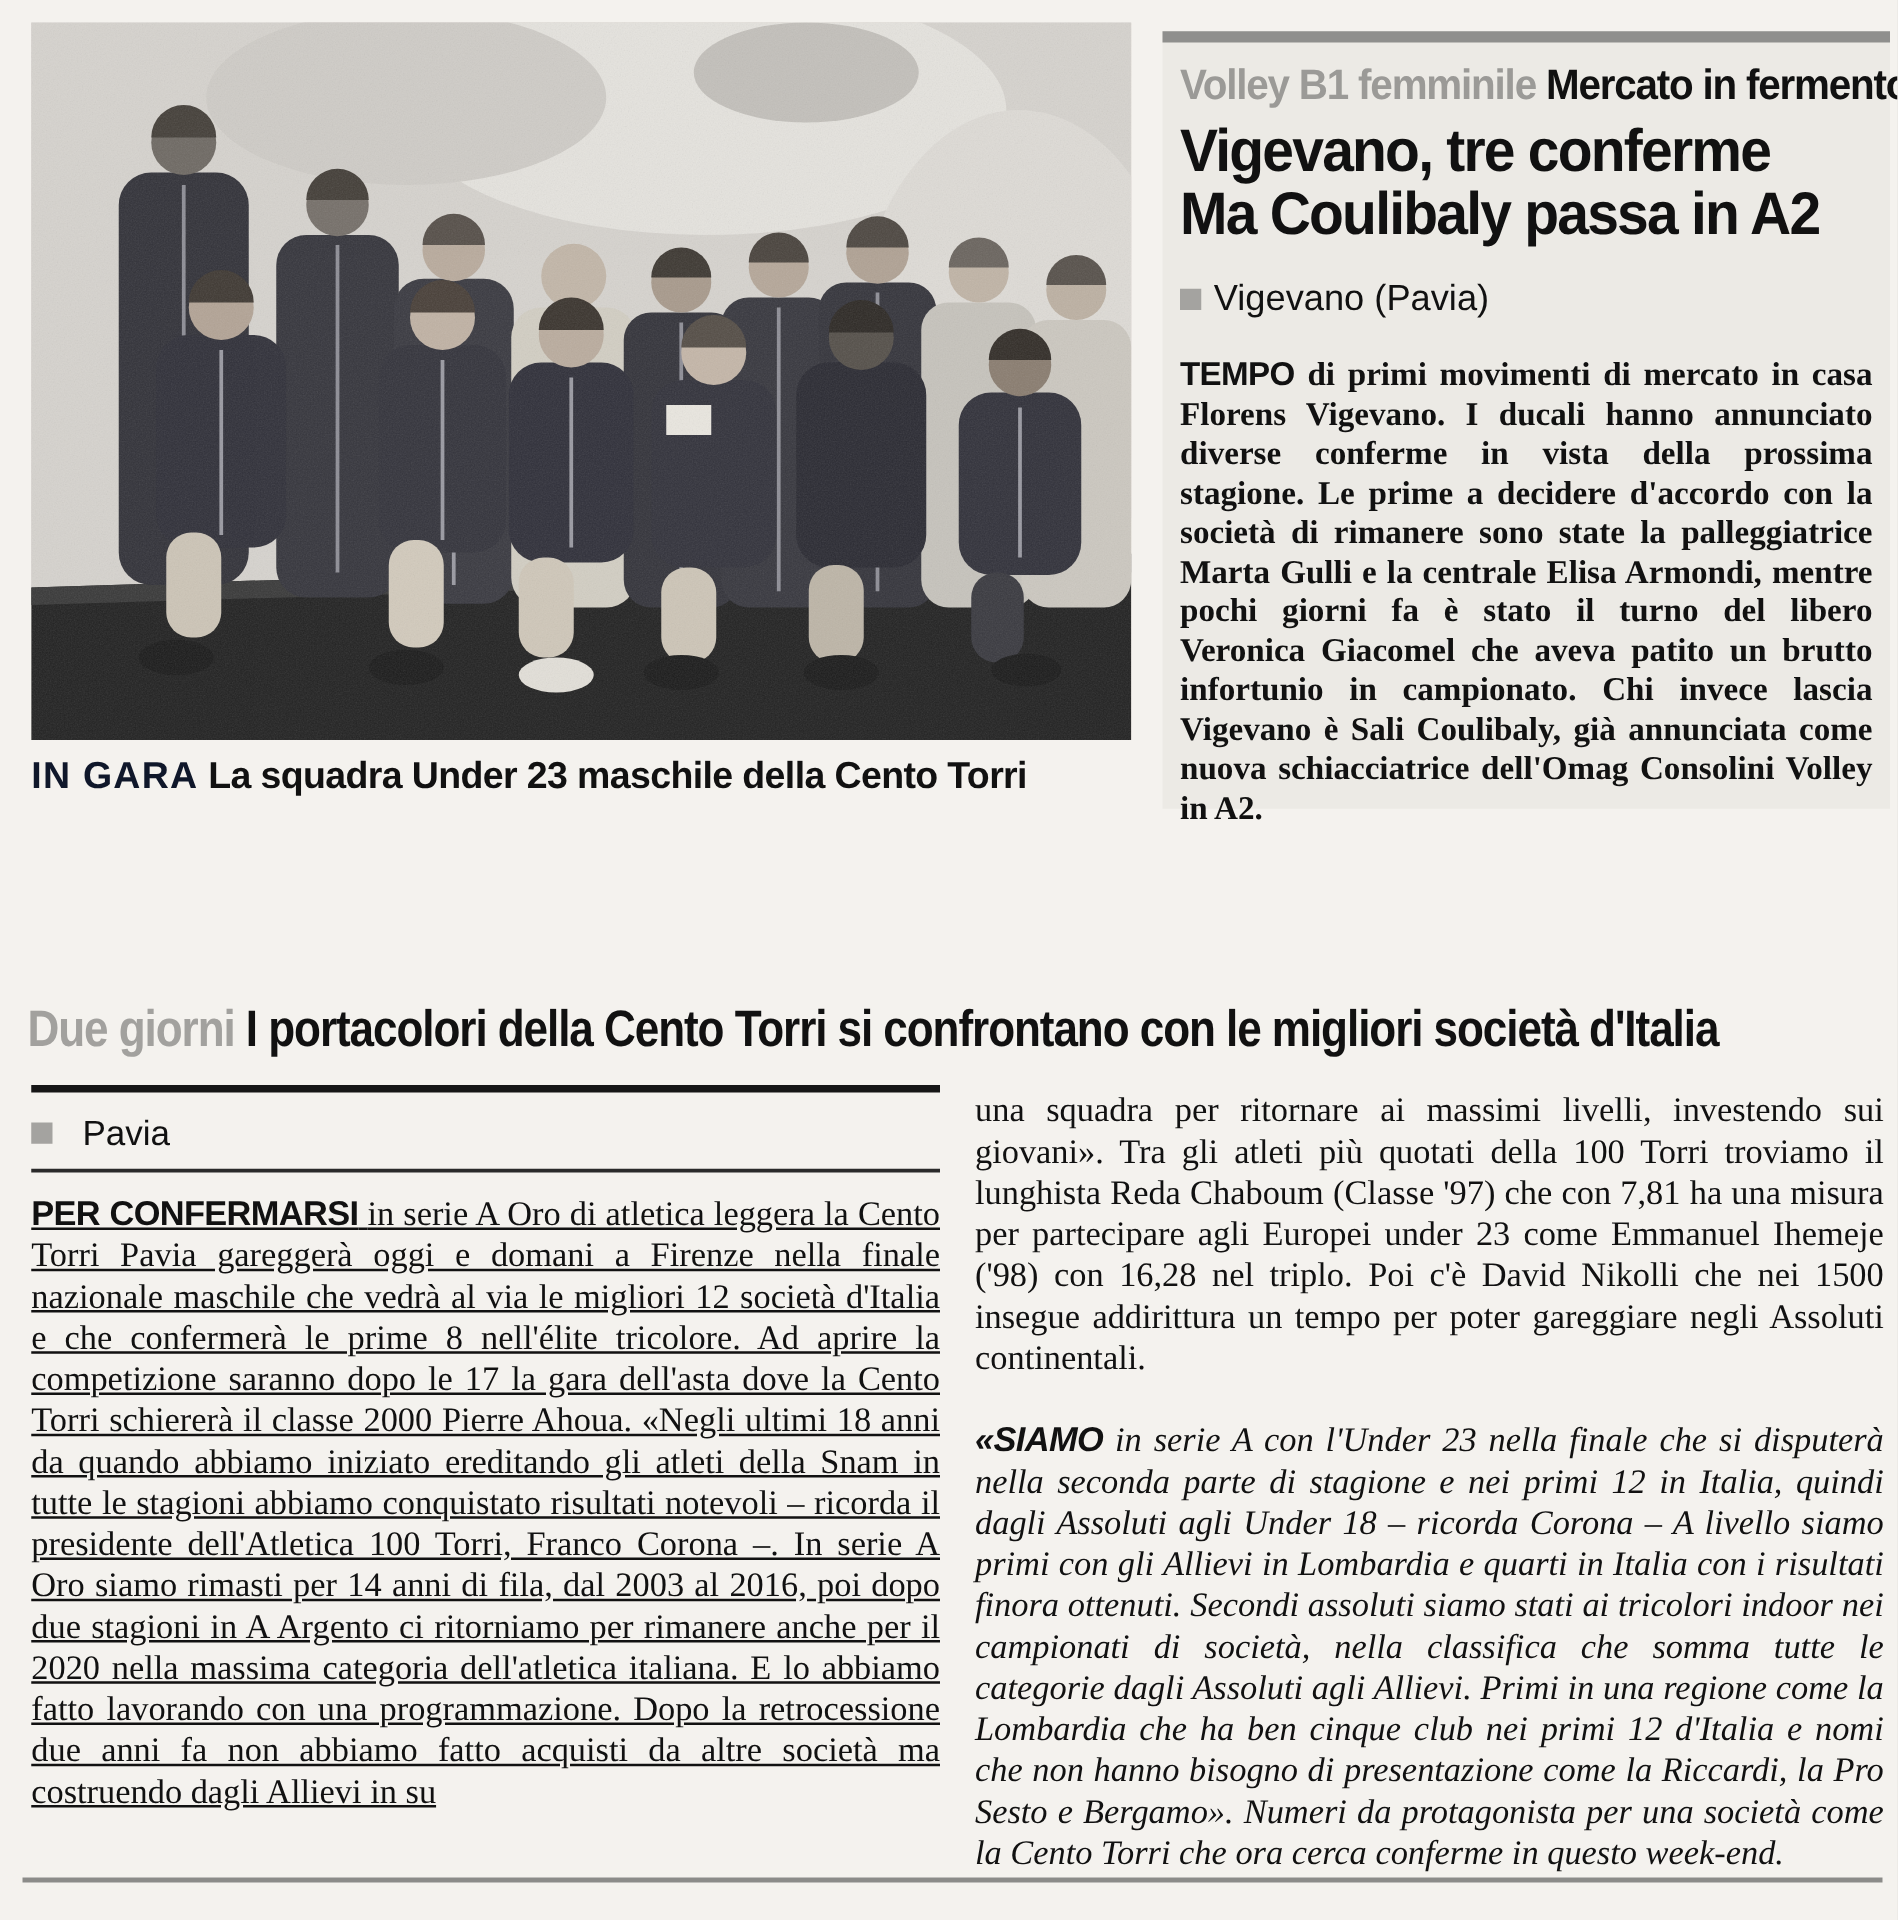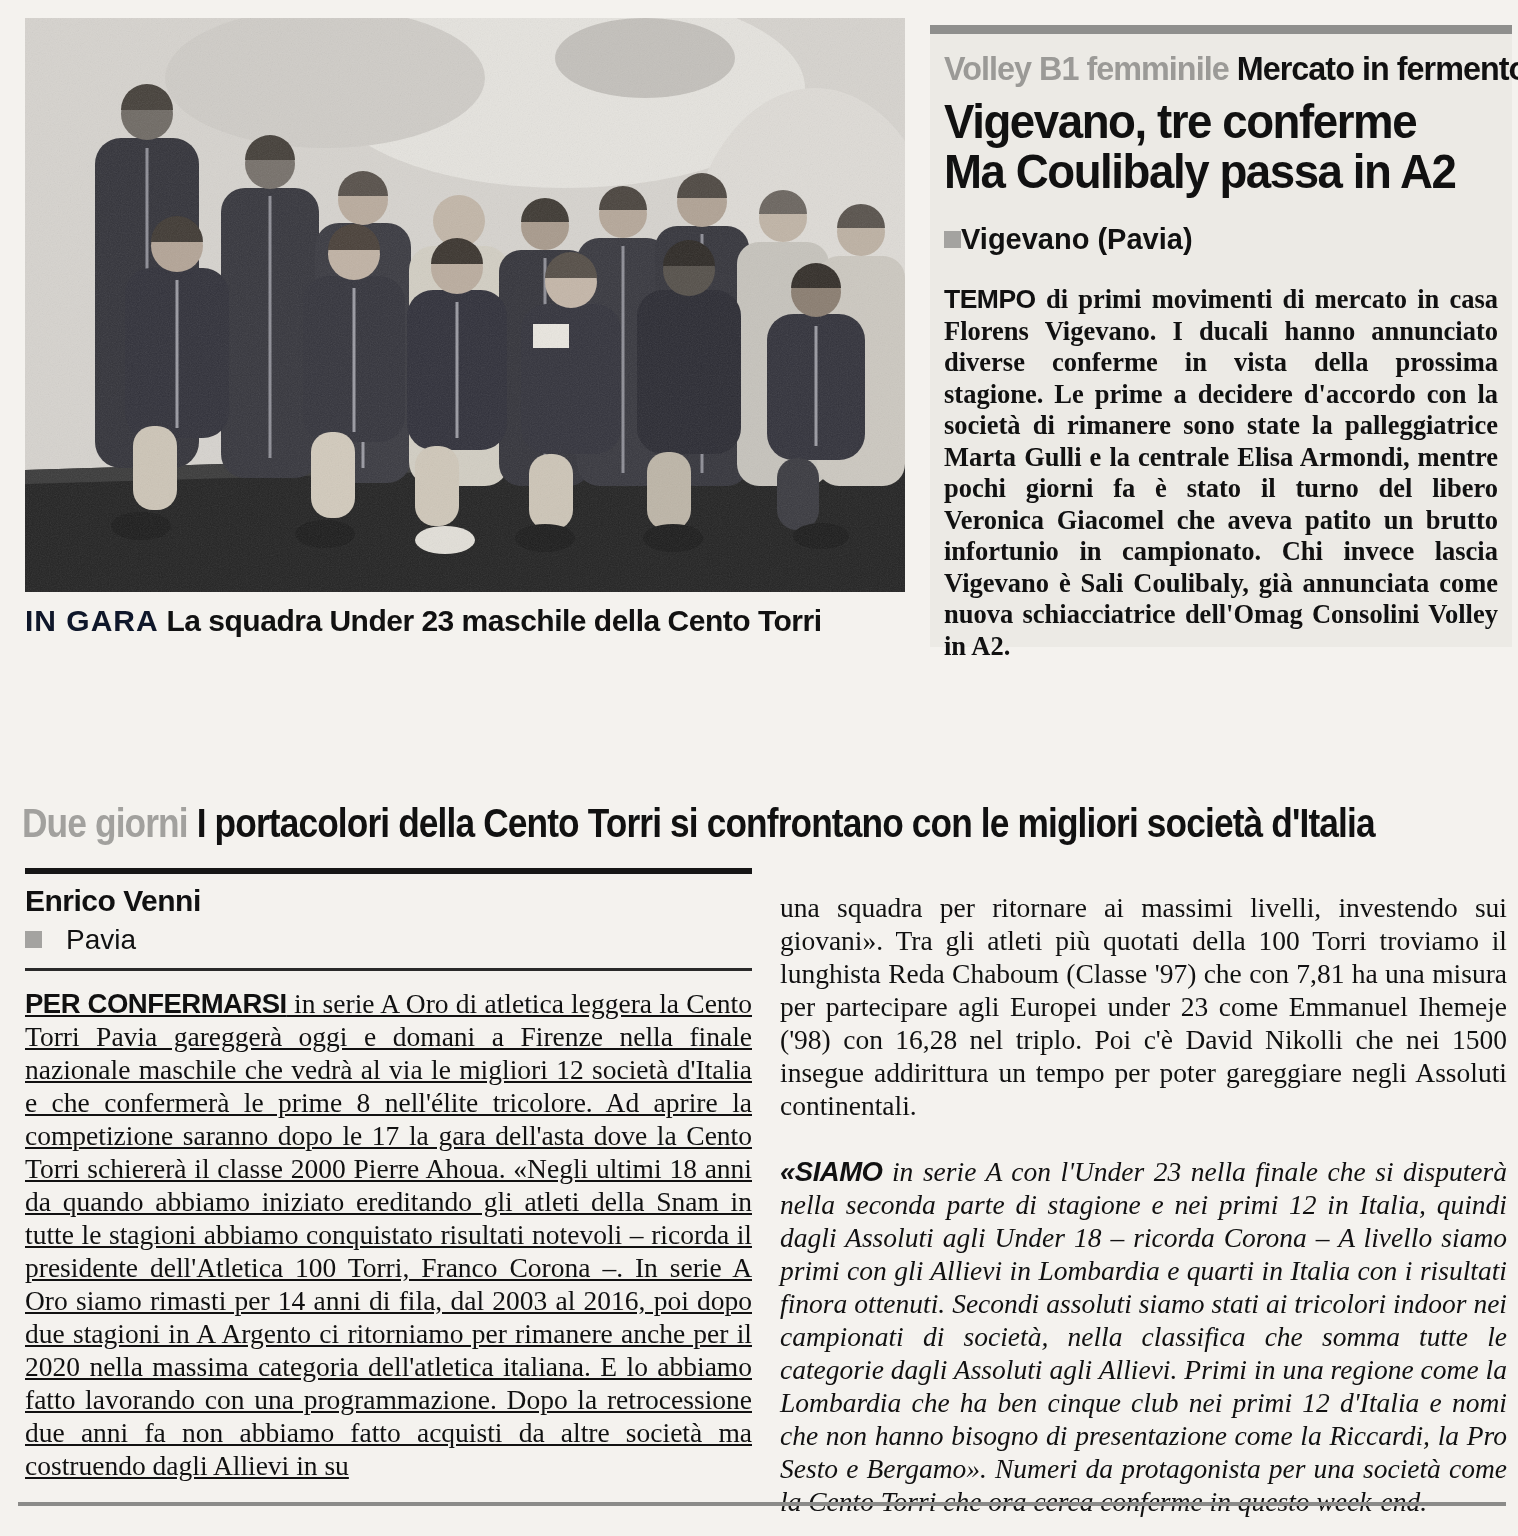--- a/index.html
+++ b/index.html
@@ -38,22 +38,22 @@
   }
   .sb-kicker .gray{color:#9b9a97;}
   .sb-headline{
     margin:10px 0 0 0;
     font-family:"Liberation Sans", sans-serif;font-weight:bold;
     font-size:48px;line-height:1.04;letter-spacing:-1.5px;
     transform:scaleX(.95);transform-origin:left top;white-space:nowrap;
   }
   .sb-loc{
     margin-top:26px;
-    font-family:"Liberation Sans", sans-serif;font-weight:bold;
-    font-size:29px;display:flex;align-items:center;
+    font-family:"Liberation Sans", sans-serif;font-weight:normal;
+    font-size:29px;display:flex;align-items:center;gap:10px;
   }
   .sq{width:17px;height:17px;background:#a4a3a0;flex:0 0 auto;}
   .sb-body{
     margin-top:28px;
     font-family:"Liberation Serif", serif;font-weight:bold;
     font-size:26.5px;line-height:31.5px;text-align:justify;
   }
   .sb-body .lead{font-family:"Liberation Sans", sans-serif;letter-spacing:-0.5px;}
   
   .headline{
@@ -68,21 +68,21 @@
     position:absolute;left:22px;top:800px;width:1495px;
     font-family:"Liberation Sans", sans-serif;font-weight:bold;
     font-size:41px;letter-spacing:-1px;
     transform:scaleX(.86);transform-origin:left top;white-space:nowrap;
   }
   .deck .gray{color:#a2a19e;}
   
   .article{position:absolute;left:25px;top:868px;width:1482px;}
   .col{position:absolute;top:0;width:727px;font-size:27.5px;line-height:33px;text-align:justify;}
   .col1{left:0;}
-  .col2{left:755px;top:3px;margin-top:20px;}
+  .col2{left:755px;top:3px;}
   .byline{
     border-top:6px solid #161616;
     padding-top:10px;
   }
   .by-name{
     font-family:"Liberation Sans", sans-serif;font-weight:bold;
     font-size:30px;letter-spacing:-0.5px;
   }
   .by-place{
     margin-top:6px;
@@ -240,21 +240,20 @@
 
 
   <div class="deck">
     <span class="gray">Due giorni</span>
     <span>I portacolori della Cento Torri si confrontano con le migliori società d'Italia</span>
   </div>
 
   <div class="article">
     <div class="col col1">
       <div class="byline">
-        <div class="by-name">Enrico Venni</div>
         <div class="by-place">
           <span class="sq"></span>
           <span>Pavia</span>
         </div>
         <div class="byline-rule"></div>
       </div>
       <p class="body-start">
         <span class="lead-in">PER CONFERMARSI</span>
         <span>in serie A Oro di atletica leggera la Cento Torri Pavia gareggerà oggi e domani a Firenze nella finale nazionale maschile che vedrà al via le migliori 12 società d'Italia e che confermerà le prime 8 nell'élite tricolore. Ad aprire la competizione saranno dopo le 17 la gara dell'asta dove la Cento Torri schiererà il classe 2000 Pierre Ahoua. «Negli ultimi 18 anni da quando abbiamo iniziato ereditando gli atleti della Snam in tutte le stagioni abbiamo conquistato risultati notevoli – ricorda il presidente dell'Atletica 100 Torri, Franco Corona –. In serie A Oro siamo rimasti per 14 anni di fila, dal 2003 al 2016, poi dopo due stagioni in A Argento ci ritorniamo per rimanere anche per il 2020 nella massima categoria dell'atletica italiana. E lo abbiamo fatto lavorando con una programmazione. Dopo la retrocessione due anni fa non abbiamo fatto acquisti da altre società ma costruendo dagli Allievi in su</span>
       </p>

